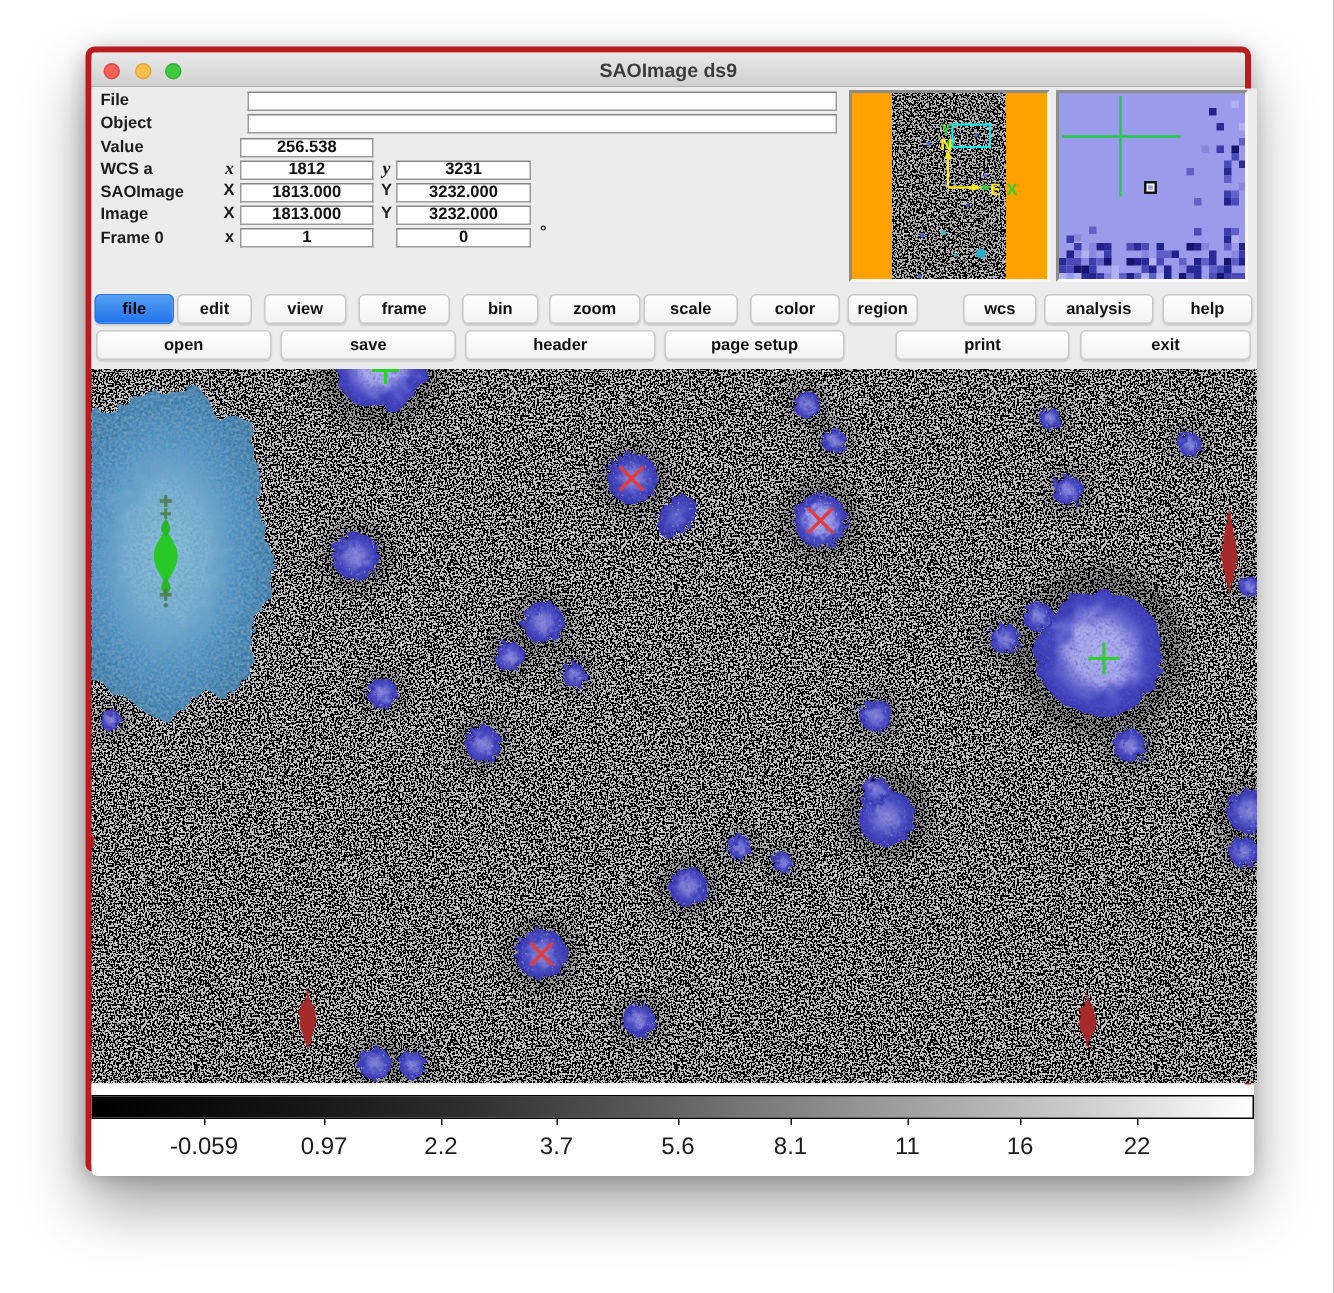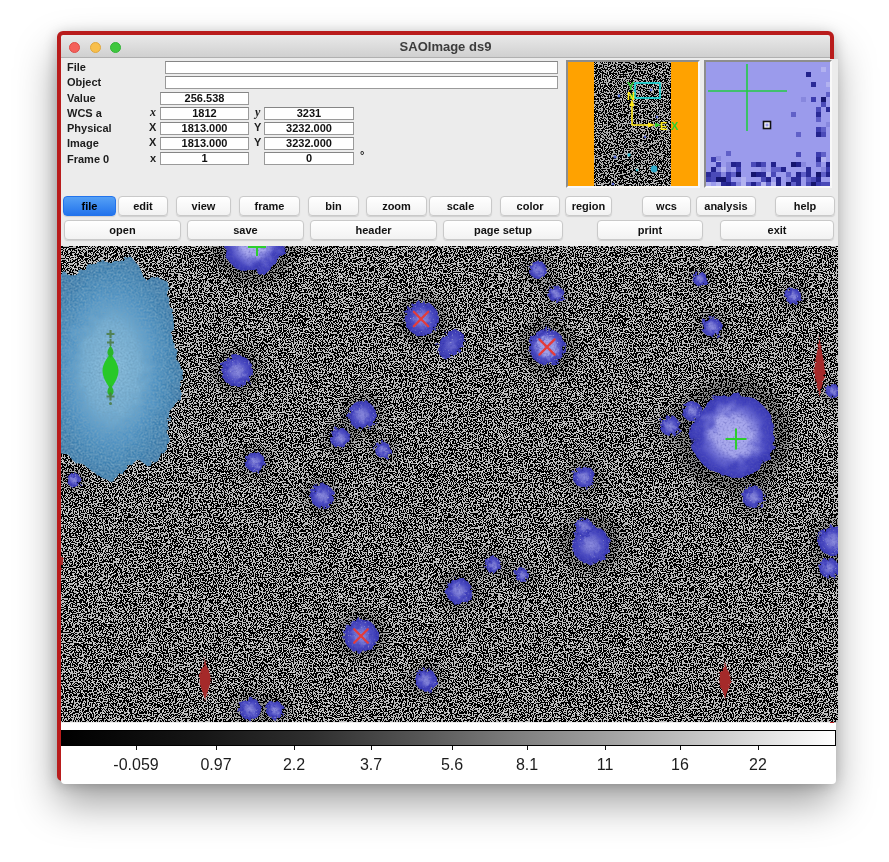--- a/index.html
+++ b/index.html
@@ -33,21 +33,21 @@
 <div id="win">
  <div id="title">SAOImage ds9</div>
  <div class="tl" style="left:8px;background:#f4605a;border:0.5px solid #de4b46"></div>
  <div class="tl" style="left:28.5px;background:#f8bf4c;border:0.5px solid #e0a73c"></div>
  <div class="tl" style="left:48.5px;background:#3fc73e;border:0.5px solid #31b335"></div>
  <div id="panel">
   <div class="lbl" style="top:1px">File</div>
 <div class="lbl" style="top:16px">Object</div>
 <div class="lbl" style="top:32px">Value</div>
 <div class="lbl" style="top:47px">WCS a</div>
-<div class="lbl" style="top:62px">Physical</div>
+<div class="lbl" style="top:62px">SAOImage</div>
 <div class="lbl" style="top:77px">Image</div>
 <div class="lbl" style="top:93px">Frame 0</div>
   <div class="ebox" style="left:104px;top:2px;width:393px"></div>
 <div class="ebox" style="left:104px;top:17px;width:393px"></div>
 <div class="ebox" style="left:99px;top:32.5px;width:89px">256.538</div>
 <div class="ebox" style="left:99px;top:47.5px;width:89px">1812</div>
 <div class="ebox" style="left:203px;top:47.5px;width:90px">3231</div>
 <div class="ebox" style="left:99px;top:62.5px;width:89px">1813.000</div>
 <div class="ebox" style="left:203px;top:62.5px;width:90px">3232.000</div>
 <div class="ebox" style="left:99px;top:77.5px;width:89px">1813.000</div>
@@ -222,27 +222,27 @@
  <div class="btn sel" style="left:2px;top:161px;width:53px">file</div>
 <div class="btn" style="left:57px;top:161px;width:50px">edit</div>
 <div class="btn" style="left:115px;top:161px;width:55px">view</div>
 <div class="btn" style="left:178px;top:161px;width:61px">frame</div>
 <div class="btn" style="left:247px;top:161px;width:51px">bin</div>
 <div class="btn" style="left:305px;top:161px;width:61px">zoom</div>
 <div class="btn" style="left:368px;top:161px;width:63px">scale</div>
 <div class="btn" style="left:439px;top:161px;width:60px">color</div>
 <div class="btn" style="left:504px;top:161px;width:47px">region</div>
 <div class="btn" style="left:581px;top:161px;width:49px">wcs</div>
-<div class="btn" style="left:635px;top:161px;width:60px">analysis</div>
+<div class="btn" style="left:635px;top:161px;width:73px">analysis</div>
 <div class="btn" style="left:714px;top:161px;width:60px">help</div>
 <div class="btn" style="left:3px;top:185px;width:117px">open</div>
 <div class="btn" style="left:126px;top:185px;width:117px">save</div>
 <div class="btn" style="left:249px;top:185px;width:127px">header</div>
 <div class="btn" style="left:382px;top:185px;width:120px">page setup</div>
-<div class="btn" style="left:536px;top:185px;width:106px">print</div>
+<div class="btn" style="left:536px;top:185px;width:116px">print</div>
 <div class="btn" style="left:659px;top:185px;width:114px">exit</div>
  <div id="img">
   <svg width="777" height="476" viewBox="0 0 777 476">
    <defs>
     <filter id="npn" x="-10%" y="-10%" width="120%" height="120%">
      <feTurbulence type="fractalNoise" baseFrequency="0.8" numOctaves="2" seed="17"></feTurbulence>
      <feColorMatrix type="saturate" values="0"></feColorMatrix>
      <feComponentTransfer>
               <feFuncR type="discrete" tableValues="0 0 0 0.42 0.72 1"></feFuncR>
               <feFuncG type="discrete" tableValues="0 0 0 0.42 0.72 1"></feFuncG>

